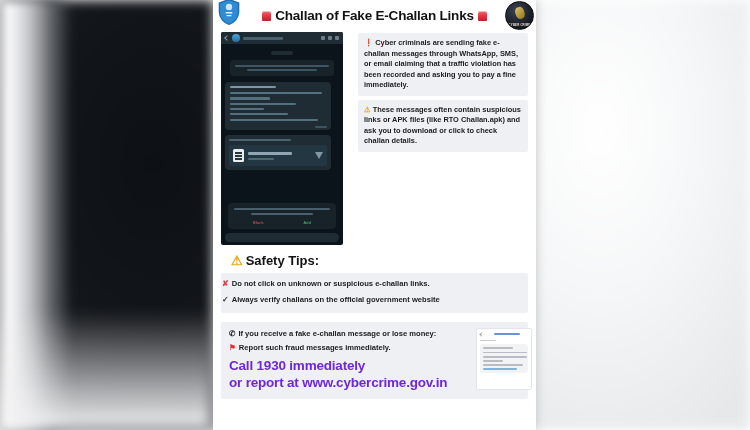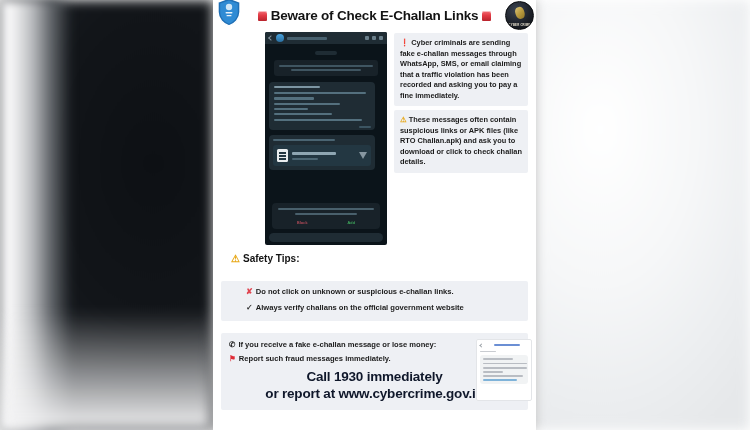--- a/index.html
+++ b/index.html
@@ -79,21 +79,21 @@
   }
   .badge-circle .bc-glyph {
     position: absolute; left: 50%; top: 42%;
     transform: translate(-50%,-50%) rotate(-18deg);
     width: 9px; height: 12px; border-radius: 40% 40% 45% 45%;
     background: linear-gradient(150deg,#d9c47a 0%, #b89a3e 50%, #8e7426 100%);
   }
 
   
   .top-area { position: relative; padding: 0 8px; height: 215px; }
-  .cols { display: flex; gap: 7px; height: 100%; margin-left: 44px; }
+  .cols { display: flex; gap: 15px; height: 100%; }
 
   
   .wa {
     width: 122px; height: 213px; flex: 0 0 122px;
     background: #0b141a;
     border-radius: 2px; position: relative; overflow: hidden;
     filter: blur(.25px);
   }
   .wa-bar {
     height: 12px; background: #1f2c34; position: relative;
@@ -156,27 +156,27 @@
     background: #eef0f4; border-radius: 2px; padding: 5px 6px;
     font-size: 7.4px; line-height: 1.42; color: #1c1c1c; font-weight: bold;
   }
   .alert .ic { font-style: normal; margin-right: 2px; }
   .ic-excl { color: #e02b35; font-weight: bold; }
   .ic-warn { color: #e8a817; }
   .ic-ban  { color: #e02b35; }
 
   
   .tips-head {
-    font-size: 10px; font-weight: bold; color: #131313;
+    font-size: 13px; font-weight: bold; color: #131313;
     padding: 6px 0 5px 18px;
   }
   .tips-head .ic { color: #e8a817; margin-right: 3px; font-style: normal; }
   .tips {
-    margin: 12px 8px; background: #eef0f4; border-radius: 2px;
-    padding: 6px 25px 7px;
+    margin: 0 8px; background: #eef0f4; border-radius: 2px;
+    padding: 6px 1px 7px;
   }
   .tip {
     font-size: 7.6px; font-weight: bold; color: #1c1c1c;
     line-height: 1.35; margin-bottom: 5px; white-space: nowrap;
   }
   .tip:last-child { margin-bottom: 0; }
   .tip .mk { font-style: normal; margin-right: 3px; font-size: 8px; }
   .mk-x { color: #e0434f; }
   .mk-v { color: #2c2c2c; }
 
@@ -184,22 +184,22 @@
   .report {
     position: relative; margin: 9px 8px 0;
     background: #eef0f4; border-radius: 2px;
     padding: 7px 8px 8px; min-height: 68px;
   }
   .rep-line { font-size: 7.6px; font-weight: bold; color: #1c1c1c; margin-bottom: 5px; }
   .rep-line .ic { font-style: normal; margin-right: 3px; }
   .ic-flag { color: #e02b35; }
   .ic-phone { color: #1c1c1c; }
   .cta {
-    text-align: center; font-size: 13.5px; font-weight: bold;
-    color: #0f172a; line-height: 1.28; letter-spacing: -.2px;
+    text-align: left; font-size: 13.5px; font-weight: bold;
+    color: #6d28d9; line-height: 1.28; letter-spacing: -.2px;
   }
   .cta .l2 { display: block; }
 
   
   .sms {
     position: absolute; right: -4px; top: 6px;
     width: 56px; height: 62px; background: #ffffff;
     border: .5px solid #e3e5e8; border-radius: 2px;
     padding: 4px 3px; overflow: hidden; filter: blur(.3px);
   }
@@ -228,21 +228,21 @@
       <svg viewBox="0 0 26 30" width="26" height="30">
         <path d="M13 1 L24 5 V15 C24 22 18.5 27 13 29 C7.5 27 2 22 2 15 V5 Z" fill="#1f6fb5" stroke="#ffffff" stroke-width="1.4"></path>
         <path d="M13 3.4 L21.8 6.6 V15 C21.8 20.8 17.4 25 13 26.8 C8.6 25 4.2 20.8 4.2 15 V6.6 Z" fill="#2f8bd4"></path>
         <circle cx="13" cy="10" r="3.2" fill="#cfe6f7"></circle>
         <rect x="9.5" y="15" width="7" height="1.5" rx=".7" fill="#e8f2fb"></rect>
         <rect x="10.5" y="18" width="5" height="1.3" rx=".6" fill="#e8f2fb"></rect>
       </svg>
     </div>
 
     <div class="hdr-title">
-      <span class="siren"></span><span>Beware of Check E-Challan Links</span><span class="siren"></span>
+      <span class="siren"></span><span>Challan of Fake E-Challan Links</span><span class="siren"></span>
     </div>
 
     <div class="badge-circle">
       <div class="bc-glyph"></div>
       <div class="bc-txt">CYBER CRIME</div>
     </div>
   </div>
 
   <div class="top-area">
     <div class="cols">

